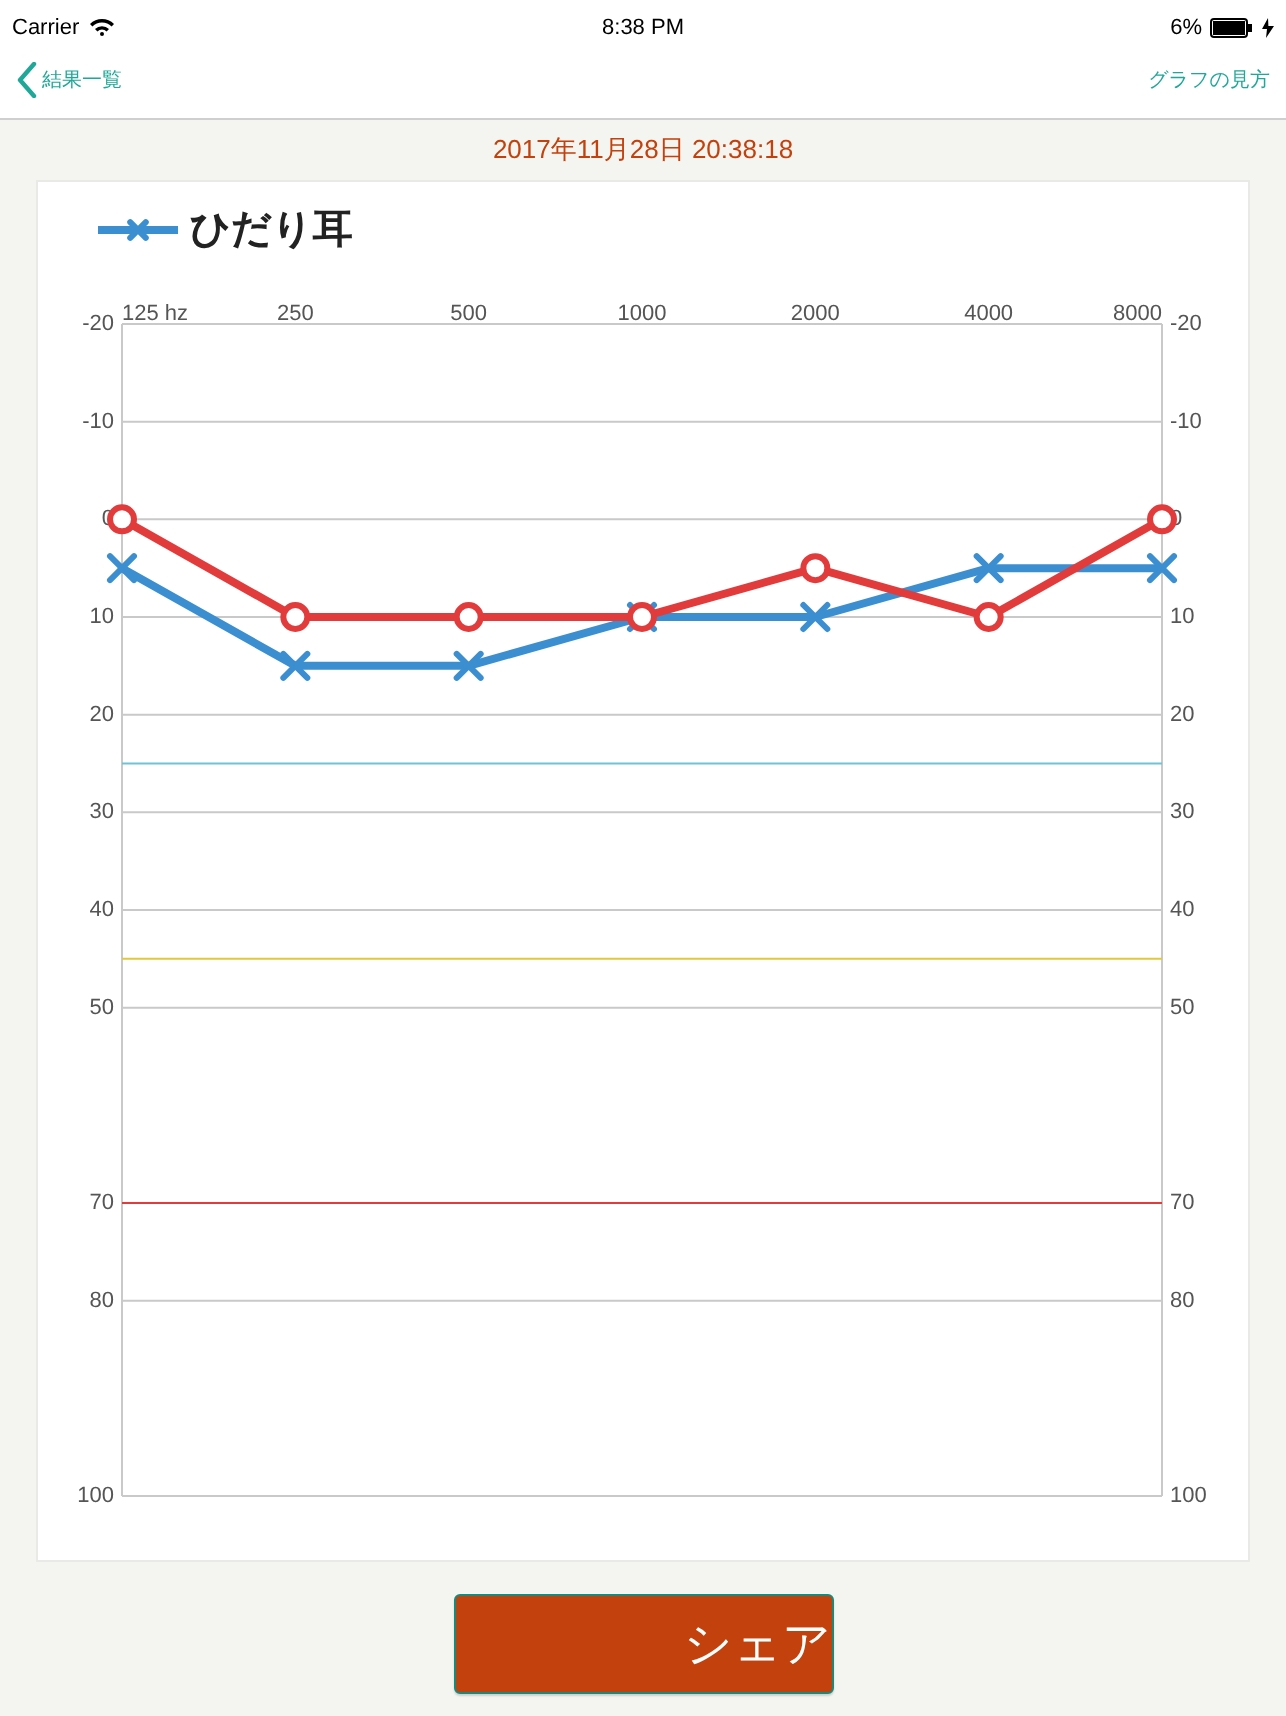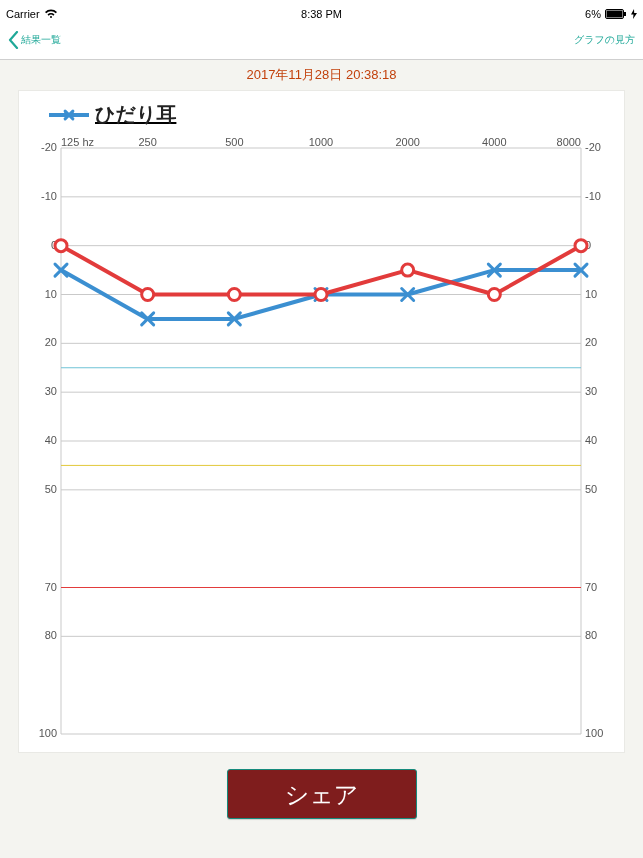--- a/index.html
+++ b/index.html
@@ -9,37 +9,37 @@
   .status-left, .status-right { display:flex; align-items:center; gap:4px; }
   .status-center { position:absolute; left:50%; transform:translateX(-50%); font-weight:400; }
   
   .nav-bar { height: 40px; display:flex; align-items:center; justify-content:space-between; padding:0 8px; border-bottom:1px solid #cfcfcf; }
   .nav-back { color:#1fa898; font-size:10px; display:flex; align-items:center; gap:2px; cursor:pointer; }
   .nav-right { color:#1fa898; font-size:10px; cursor:pointer; }
   .nav-title-row { text-align:center; font-size:13px; color:#c2410c; padding:6px 0; }
   .content-wrap { background:#f4f4f0; padding:0 18px 18px 18px; height:calc(858px - 20px - 40px); position:relative; }
   .content-inner { background:#fff; border:1px solid #e9e9e5; padding:10px 0 8px 0; }
   
-  .legend { display:flex; gap:24px; padding: 0 0 6px 30px; font-weight:700; font-size:20px;text-decoration:underline; }
+  .legend { display:flex; gap:24px; padding: 0 0 6px 30px; font-weight:700; font-size:20px; }
   .legend-item { display:flex; align-items:center; gap:6px; }
   .legend-line { width:40px; height:4px; position:relative; }
   .legend-line .mark { position:absolute; left:50%; top:50%; transform:translate(-50%,-50%); }
   .mark-x { width:14px; height:14px; }
   .mark-x::before, .mark-x::after { content:""; position:absolute; left:50%; top:50%; width:14px; height:3px; background:#3b8fd1; border-radius:2px; }
   .mark-x::before { transform:translate(-50%,-50%) rotate(45deg); }
   .mark-x::after  { transform:translate(-50%,-50%) rotate(-45deg); }
   .mark-o { width:12px; height:12px; border:3px solid #e23b3b; border-radius:50%; background:#fff; }
   
-  .chart-box { position:relative; margin:0 12px; }
+  .chart-box { position:relative; margin:14px 12px; }
   svg { display:block; }
   .axis-text { font-size:11px; fill:#555; }
   .grid-line { stroke:#c9c9c9; stroke-width:1; }
   
   .share-row { text-align:center; padding-top:16px; }
-  .share-btn { display:inline-block; background:#7f1d1d; color:#fff; font-size:24px; width:190px; height:50px; line-height:50px; border:1px solid #168a7c; border-radius:3px; cursor:pointer; box-shadow:0 1px 1px rgba(0,0,0,.15); }
+  .share-btn { display:inline-block; background:#c2410c; color:#fff; font-size:24px; width:190px; height:50px; line-height:50px; border:1px solid #168a7c; border-radius:3px; cursor:pointer; box-shadow:0 1px 1px rgba(0,0,0,.15);text-align:right; }
 </style>
 </head>
 <body>
 
 <div class="status-bar">
   <div class="status-left">
     <span>Carrier</span>
     <span>
       <svg width="14" height="10" viewBox="0 0 14 10">
           <path d="M7 9 A1 1 0 1 0 7 7 A1 1 0 0 0 7 9 M3.5 5.5 A5 5 0 0 1 10.5 5.5 L9.3 6.7 A3.3 3.3 0 0 0 4.7 6.7 Z M1 3 A8.5 8.5 0 0 1 13 3 L11.8 4.2 A6.8 6.8 0 0 0 2.2 4.2 Z" fill="#000"></path>

